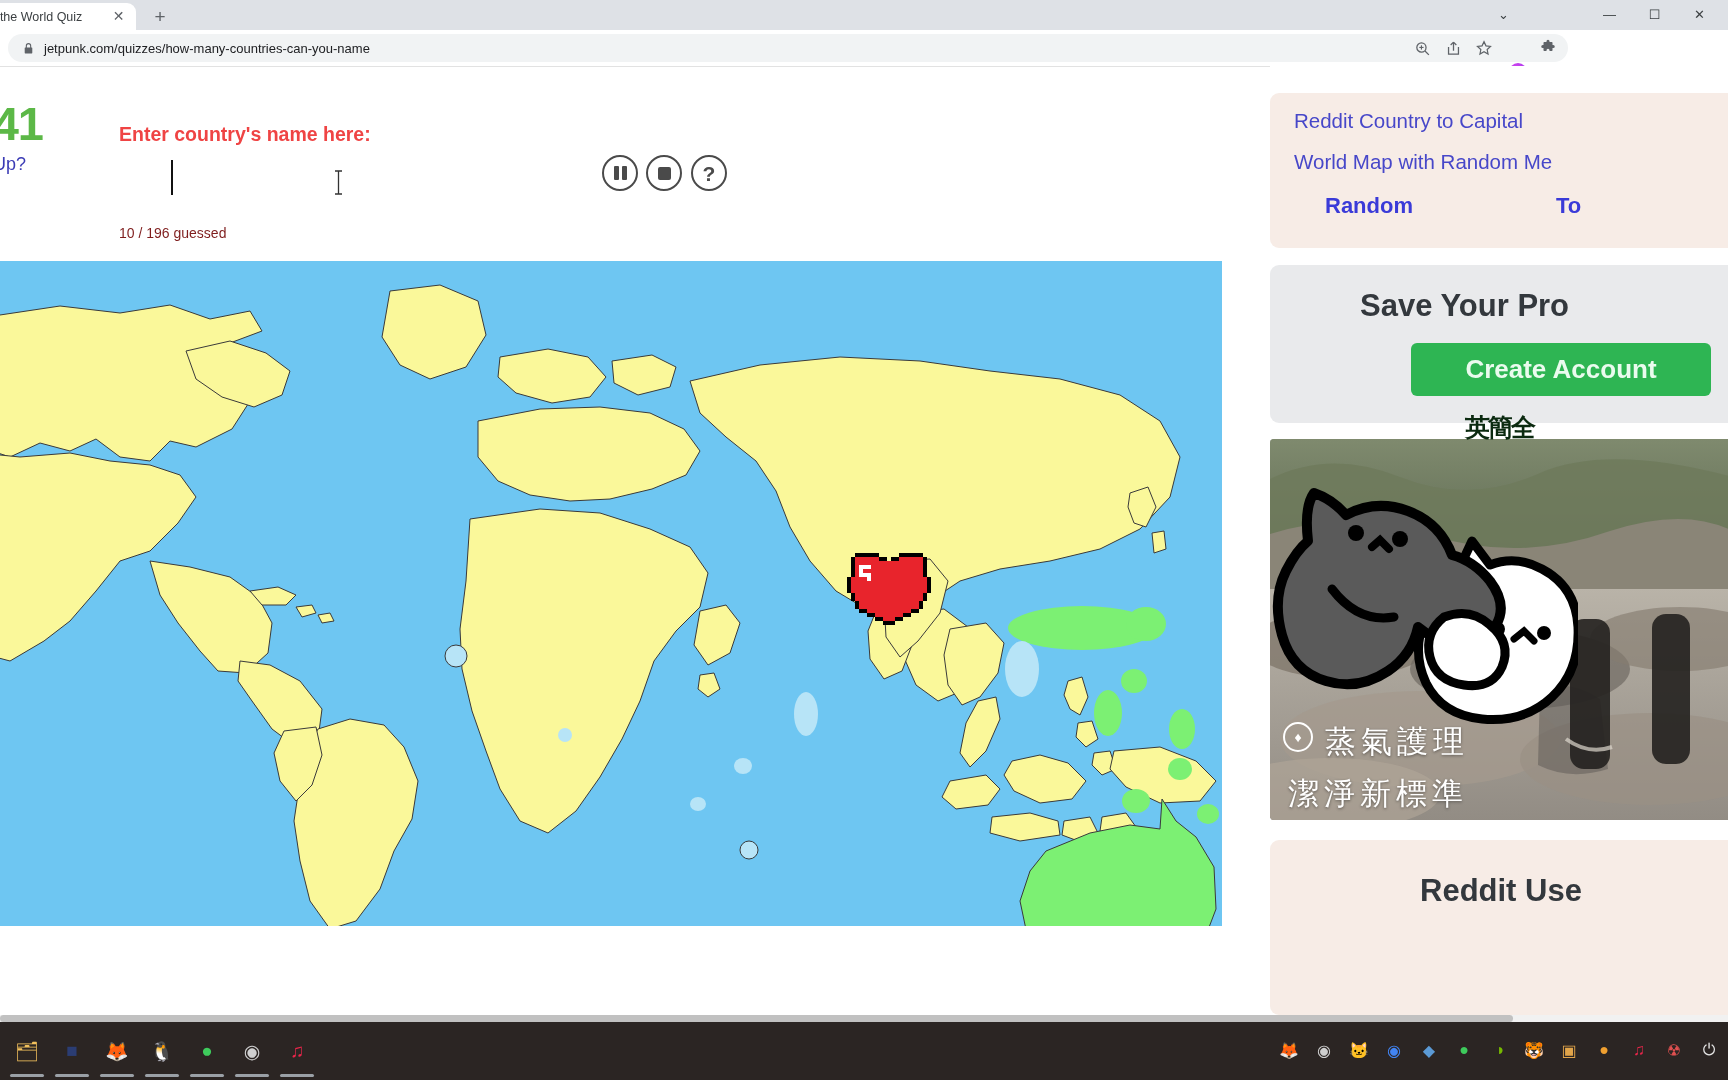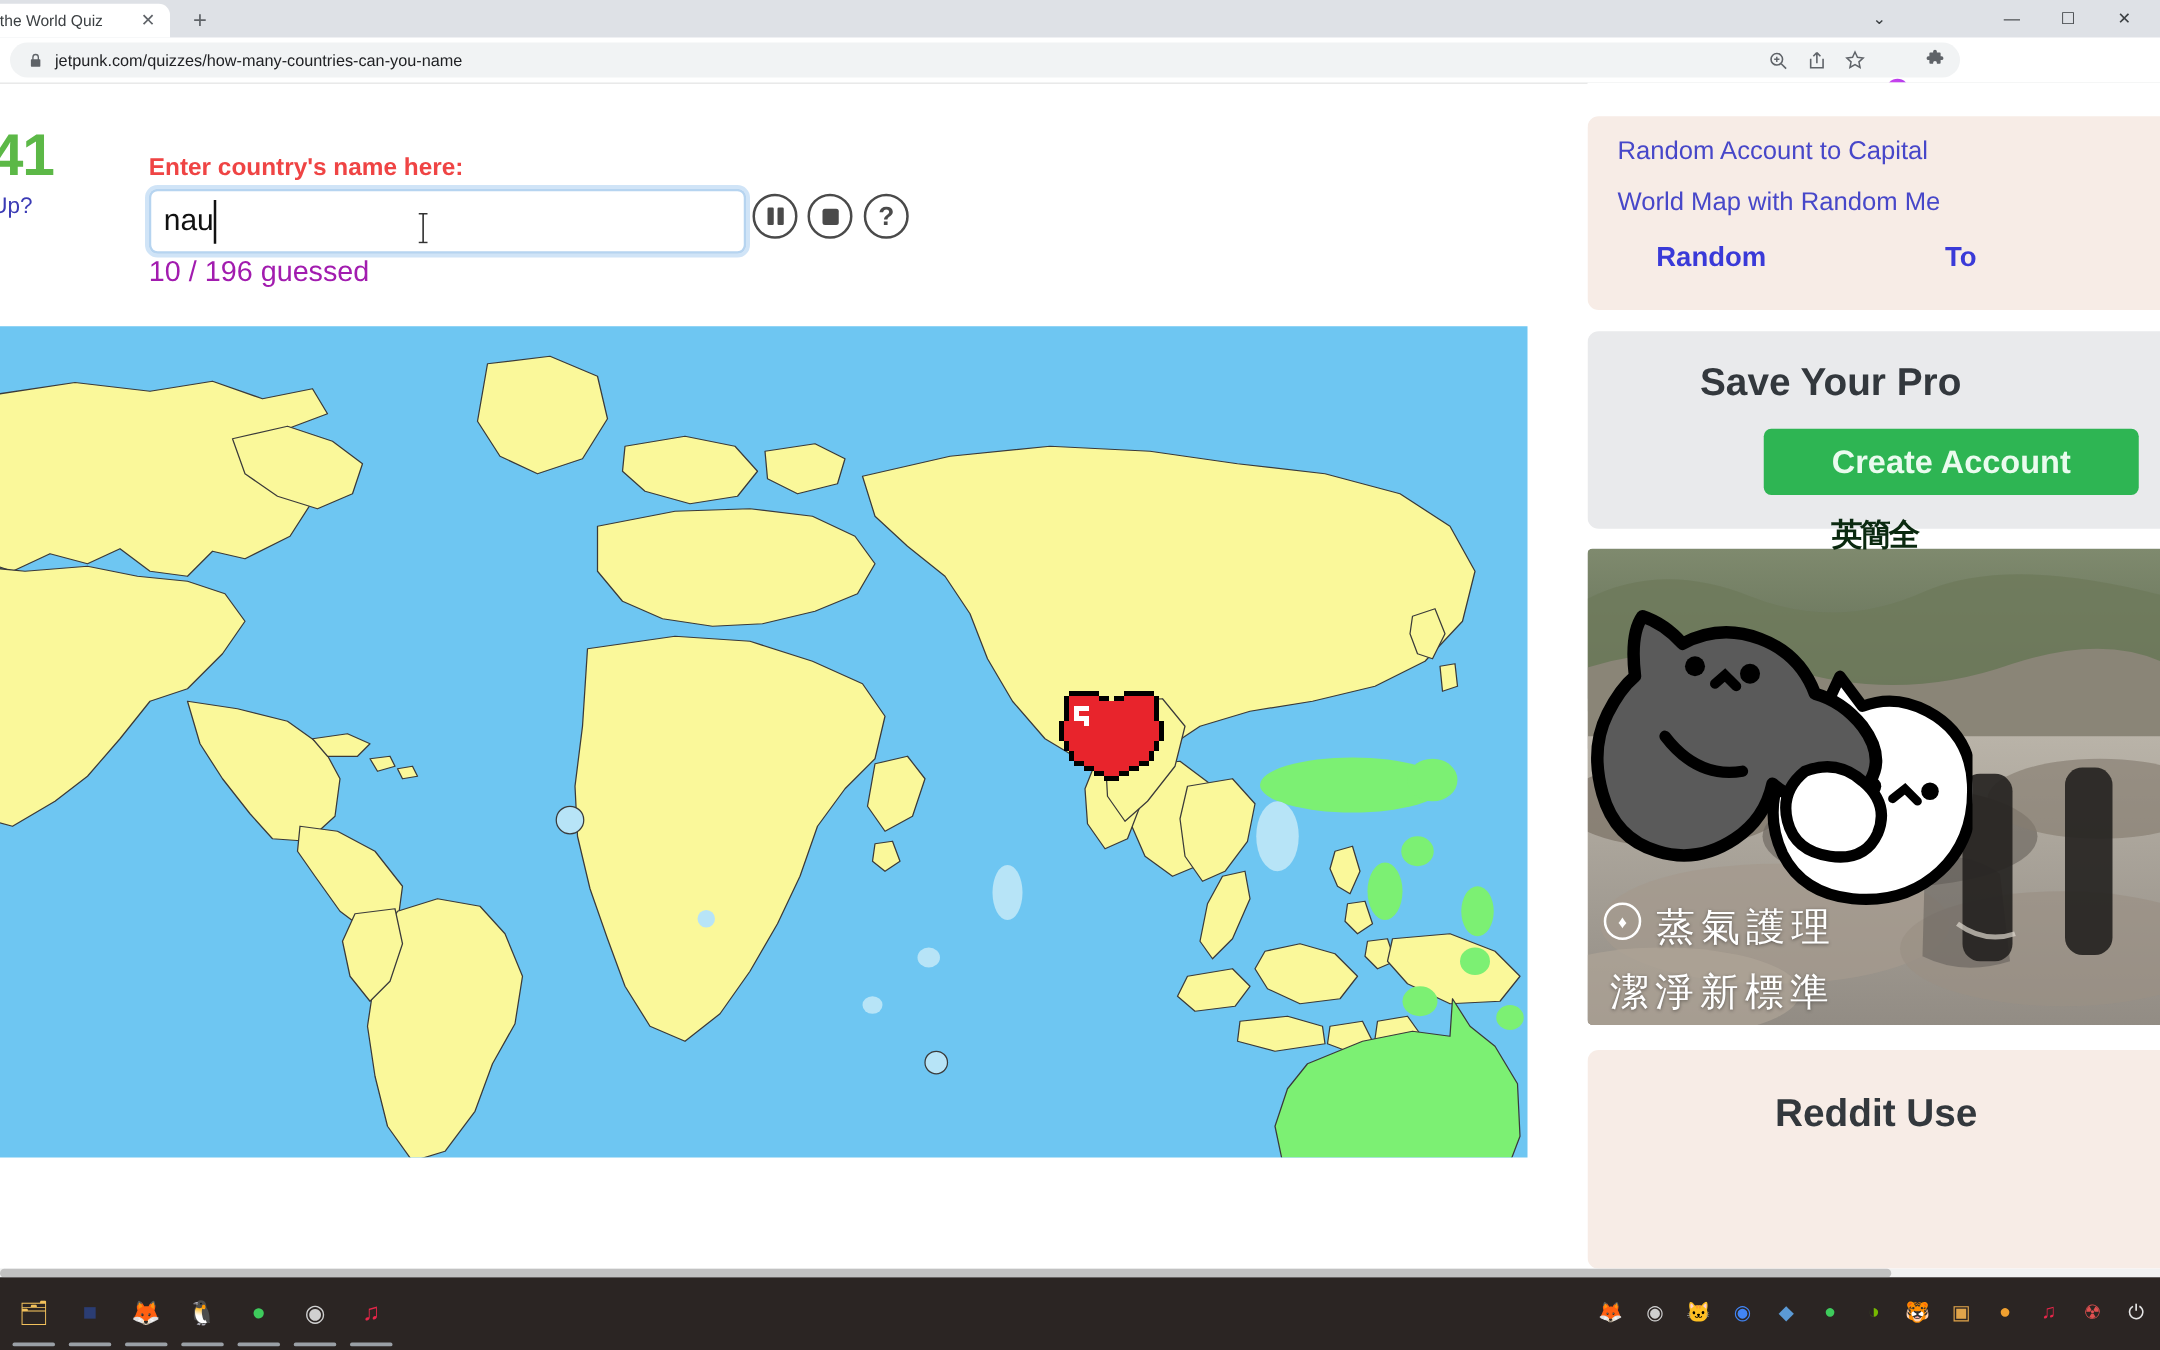--- a/index.html
+++ b/index.html
@@ -160,22 +160,22 @@
   .pause-bar {
     width: 5px; height: 14px; background: #4a4a4a;
     border-radius: 1px; margin: 0 1.5px;
   }
   .stop-sq {
     width: 13px; height: 13px; background: #4a4a4a; border-radius: 2px;
   }
   #help-btn span { font-size: 21px; font-weight: bold; color: #4a4a4a; line-height: 1; }
 
   #guessed-count {
-    position: absolute; left: 119px; top: 138px;
-    font-size: 23px; color: #a21caf;
+    position: absolute; left: 119px; top: 159px;
+    font-size: 14px; color: #7f1d1d;
   }
 
   
   #world-map {
     position: absolute; left: 0; top: 195px;
     width: 1222px; height: 665px;
     background: #6ec6f2;
     overflow: hidden;
   }
   #map-svg { position: absolute; left: 0; top: 0; }
@@ -389,21 +389,20 @@
 
   <div id="page">
     <div id="page-sep"></div>
 
     <div id="timer-block">
       <div id="timer-value">:41</div>
       <div id="give-up-link">e Up?</div>
     </div>
 
     <div id="quiz-prompt">Enter country's name here:</div>
-    <input id="answer-input" value="nau" style="">
     <div id="text-caret"></div>
     <svg id="mouse-caret" viewBox="0 0 9 25">
       <path d="M1 1h7M1 24h7M4.5 1v23" stroke="#333" stroke-width="1.3" fill="none"></path>
     </svg>
 
     <div class="ctl-btn" id="pause-btn">
       <div class="pause-bar"></div>
       <div class="pause-bar"></div>
     </div>
     <div class="ctl-btn" id="stop-btn">
@@ -529,21 +528,21 @@
             <rect x="3" y="5" width="1" height="2"></rect>
           <rect x="4" y="6" width="2" height="1"></rect>
             <rect x="5" y="7" width="1" height="1"></rect>
         </g>
       </svg>
     </div>
 
     <div id="sidebar">
 
       <div id="related-card">
-        <div class="rel-link" id="rel-link-0">Random Account to Capital</div>
+        <div class="rel-link" id="rel-link-0">Reddit Country to Capital</div>
         <div class="rel-link" id="rel-link-1">World Map with Random Me</div>
         <div id="rel-sub-0">Random</div>
         <div id="rel-sub-1">To</div>
       </div>
 
       <div id="save-card">
         <div id="save-title">Save Your Pro</div>
         <div id="create-account-btn">
           <span id="create-account-label">Create Account</span>
         </div>

